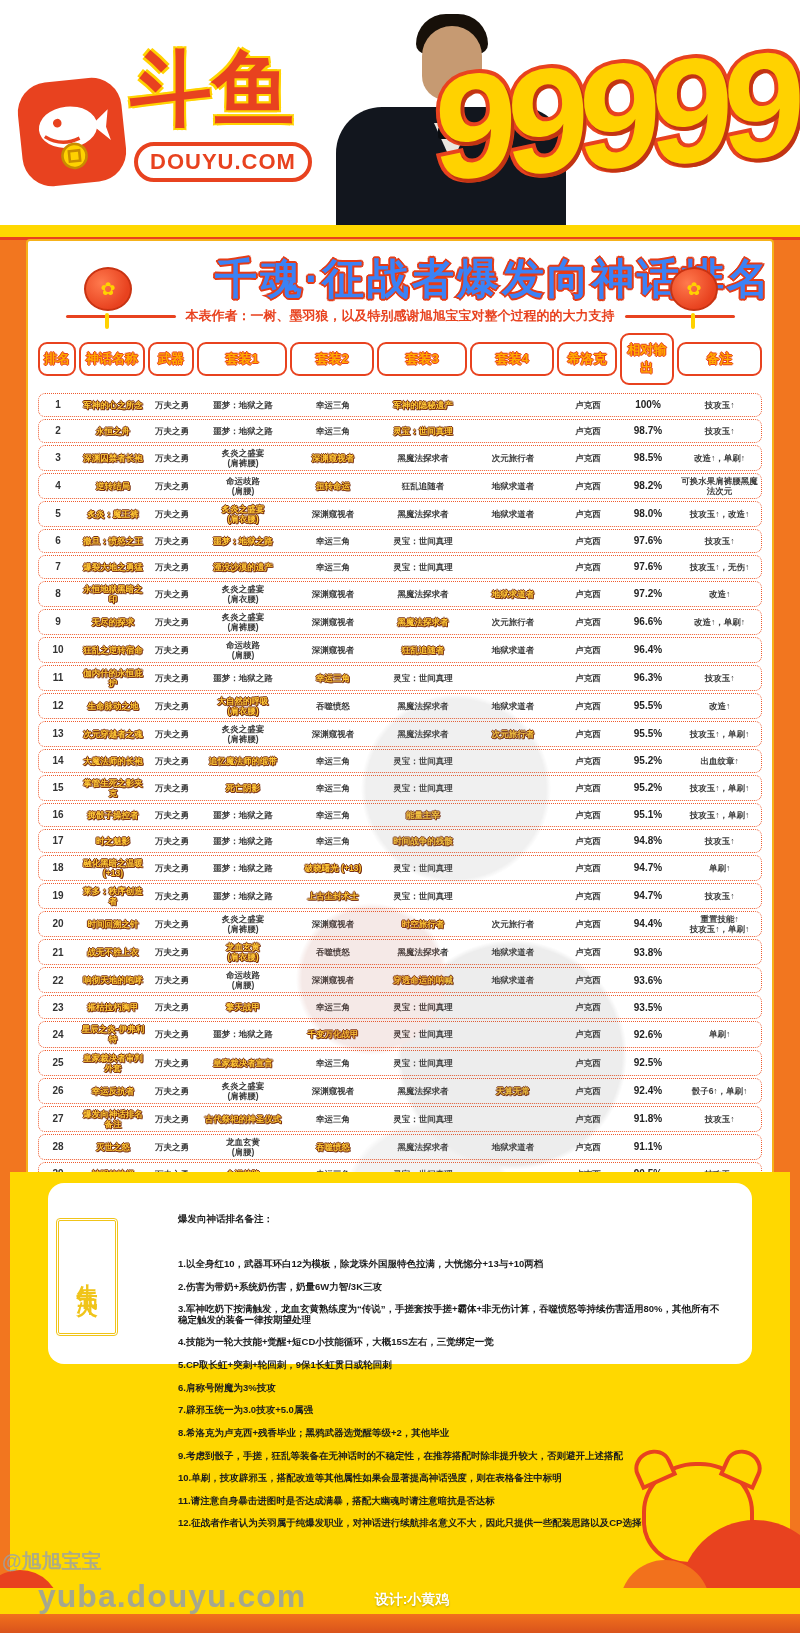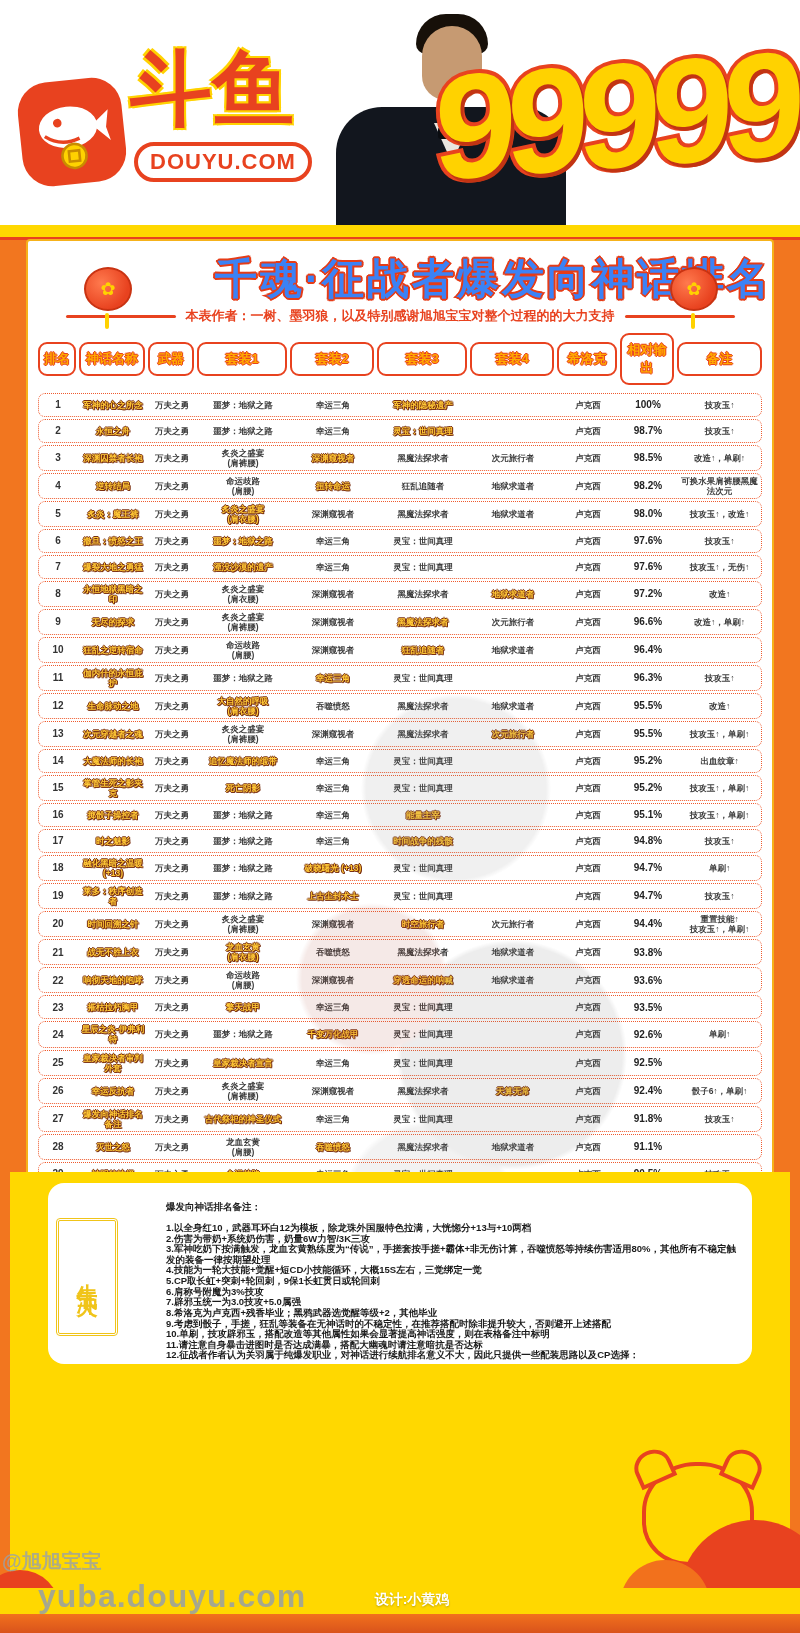--- a/index.html
+++ b/index.html
@@ -65,21 +65,21 @@
   
   .bottom{position:absolute;left:10px;right:10px;top:1172px;bottom:0;background:#ffd800;}
   .notes-card{position:absolute;left:38px;width:704px;top:11px;height:181px;background:#fff;
       border-radius:16px;}
   .badge{position:absolute;left:46px;top:46px;width:56px;height:112px;background:#fff;
       border:3px double #f0c419;border-radius:4px;display:flex;align-items:center;justify-content:center;}
   .badge-text{writing-mode:vertical-rl;text-orientation:upright;color:#f0c419;font-size:21px;
       letter-spacing:5px;font-family:"Liberation Serif","DejaVu Serif",serif;font-weight:900;}
   .notes-text{position:absolute;left:118px;right:14px;top:8px;color:#1c1c1c;font-size:9.5px;
       line-height:1.12;white-space:pre-line;}
-  .note-line{margin:0;}
+  .note-line{margin:12px;}
   .cp-hl{background:#ffe34d;border-radius:2px;}
   
   .cloud{position:absolute;border-radius:50%;}
   .bull{position:absolute;right:46px;top:1462px;width:104px;height:96px;background:#ffd800;
       border:4px solid #e8421f;border-radius:48% 48% 42% 42%;z-index:4;}
   .bull::before,.bull::after{content:"";position:absolute;top:-16px;width:30px;height:26px;
       background:#ffd800;border:4px solid #e8421f;border-radius:50% 50% 0 0;}
   .bull::before{left:-12px;transform:rotate(-24deg);}
   .bull::after{right:-12px;transform:rotate(24deg);}
   

